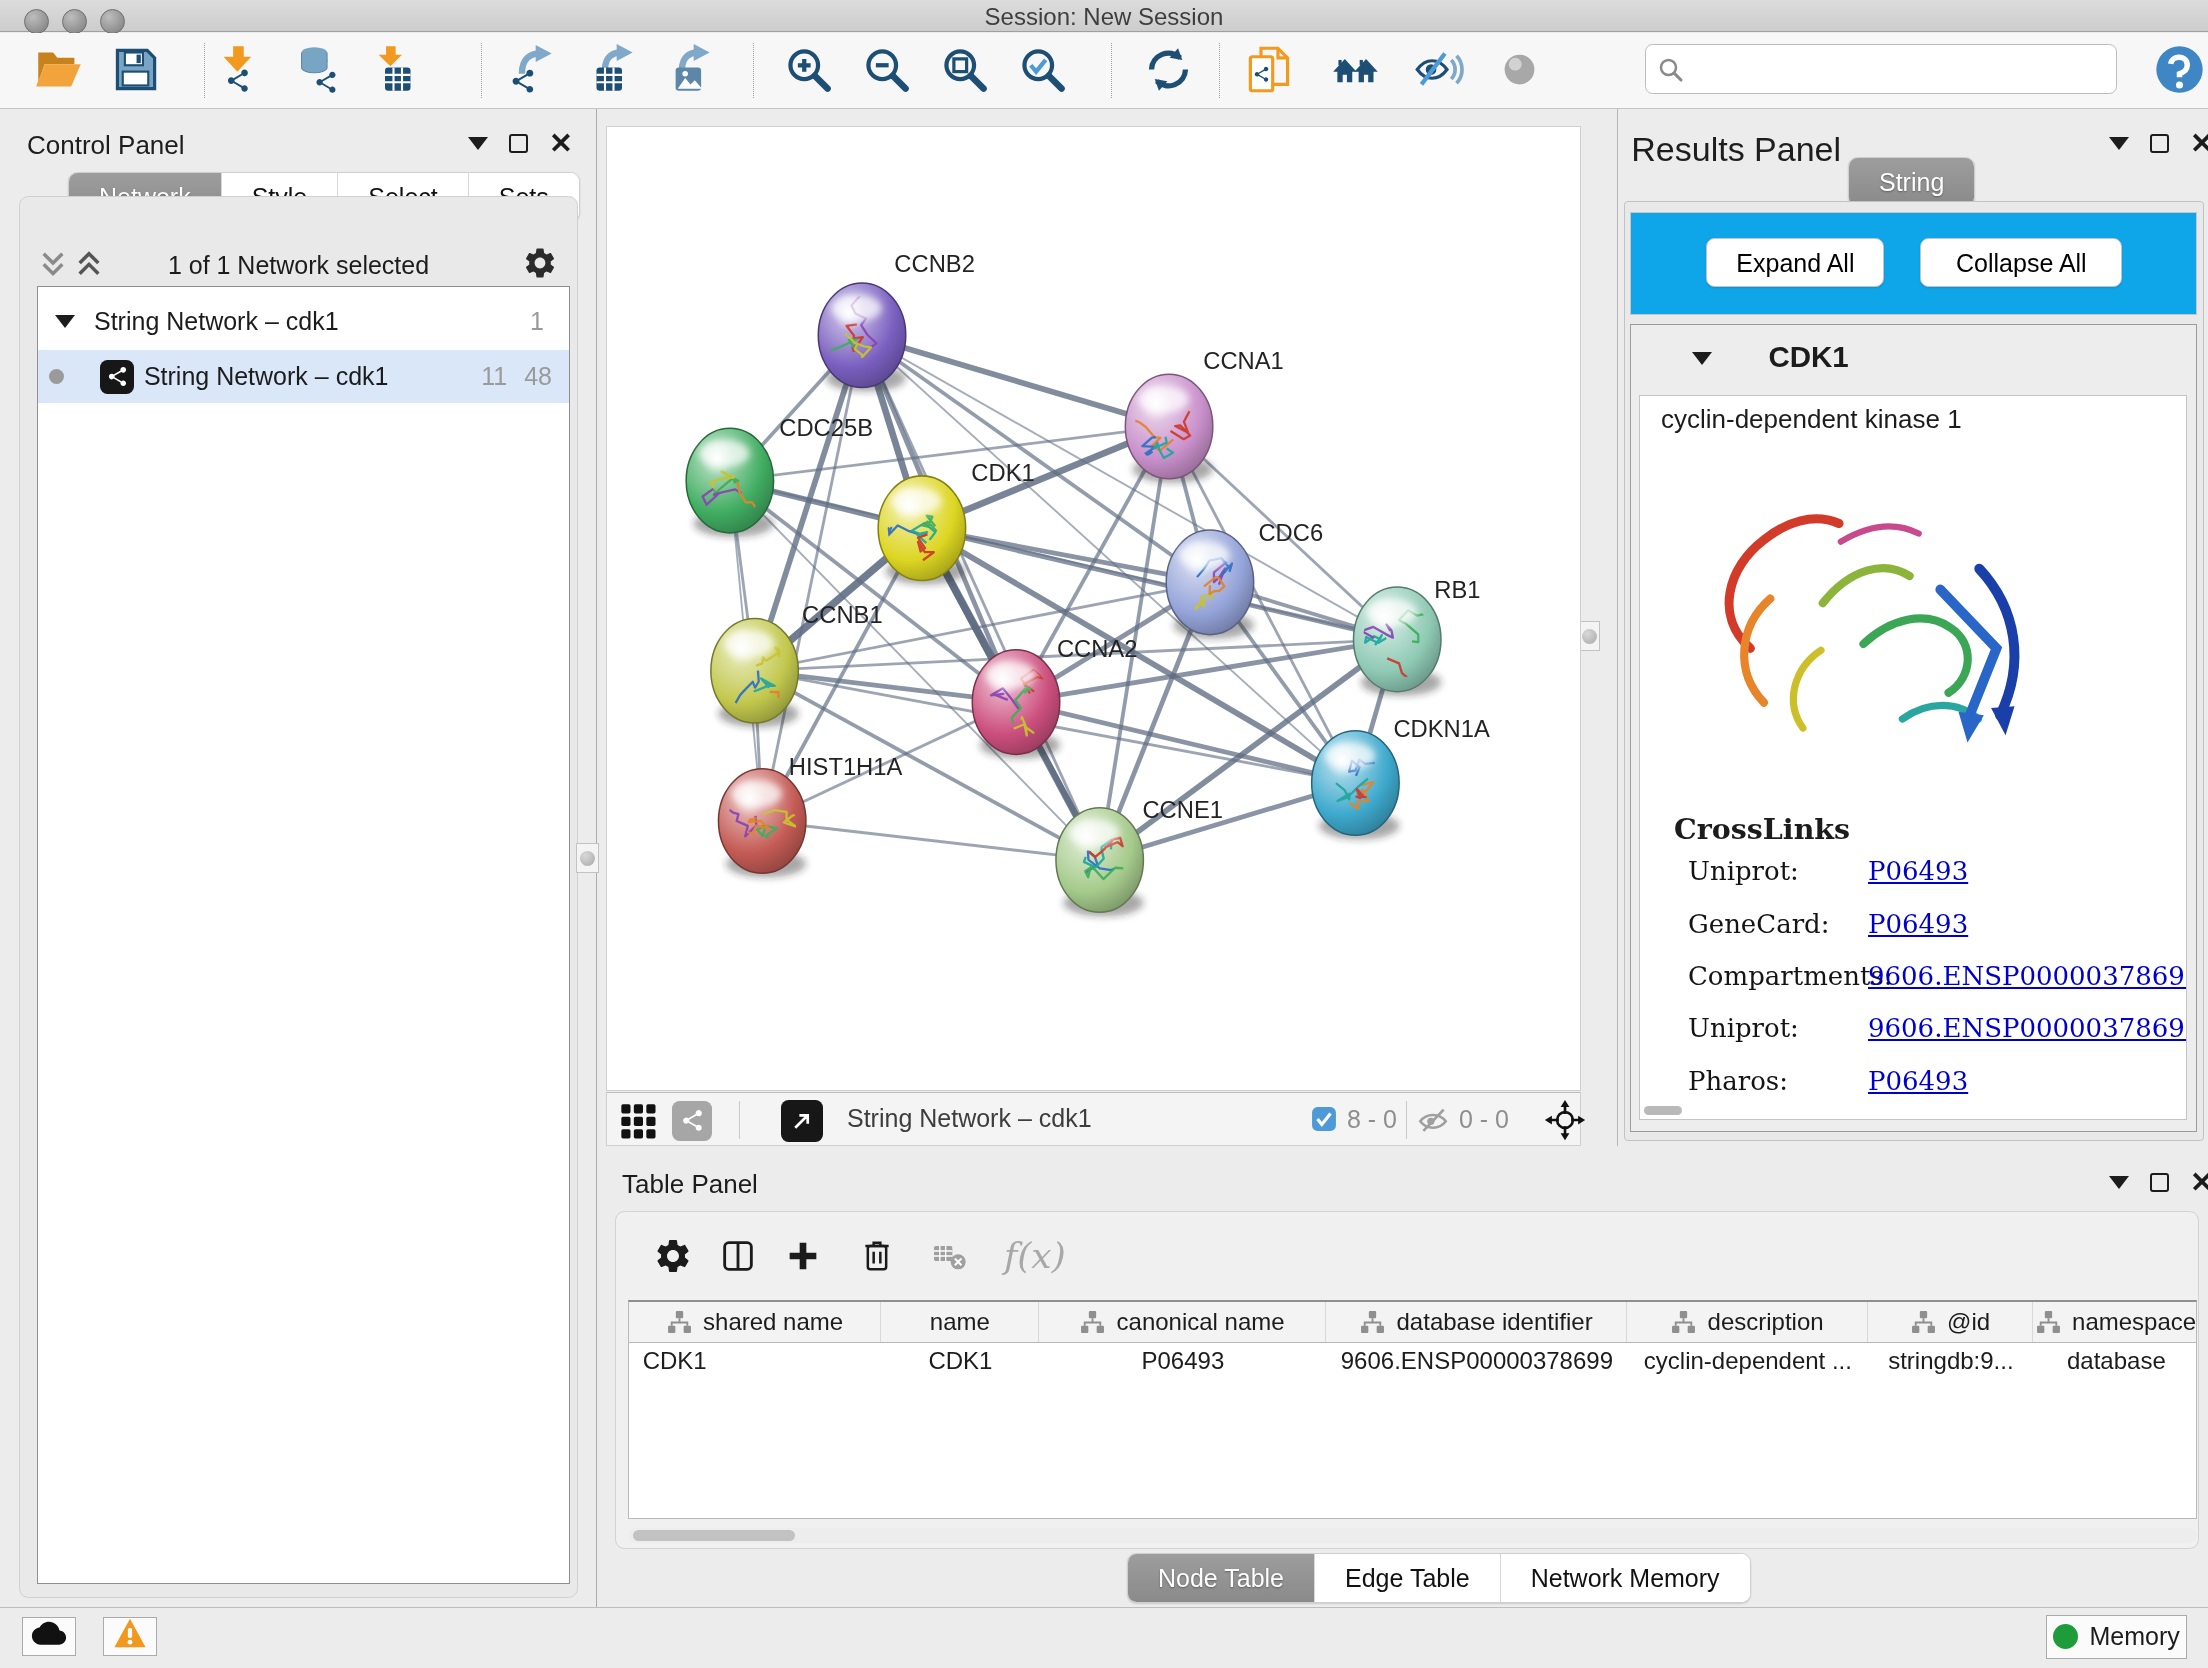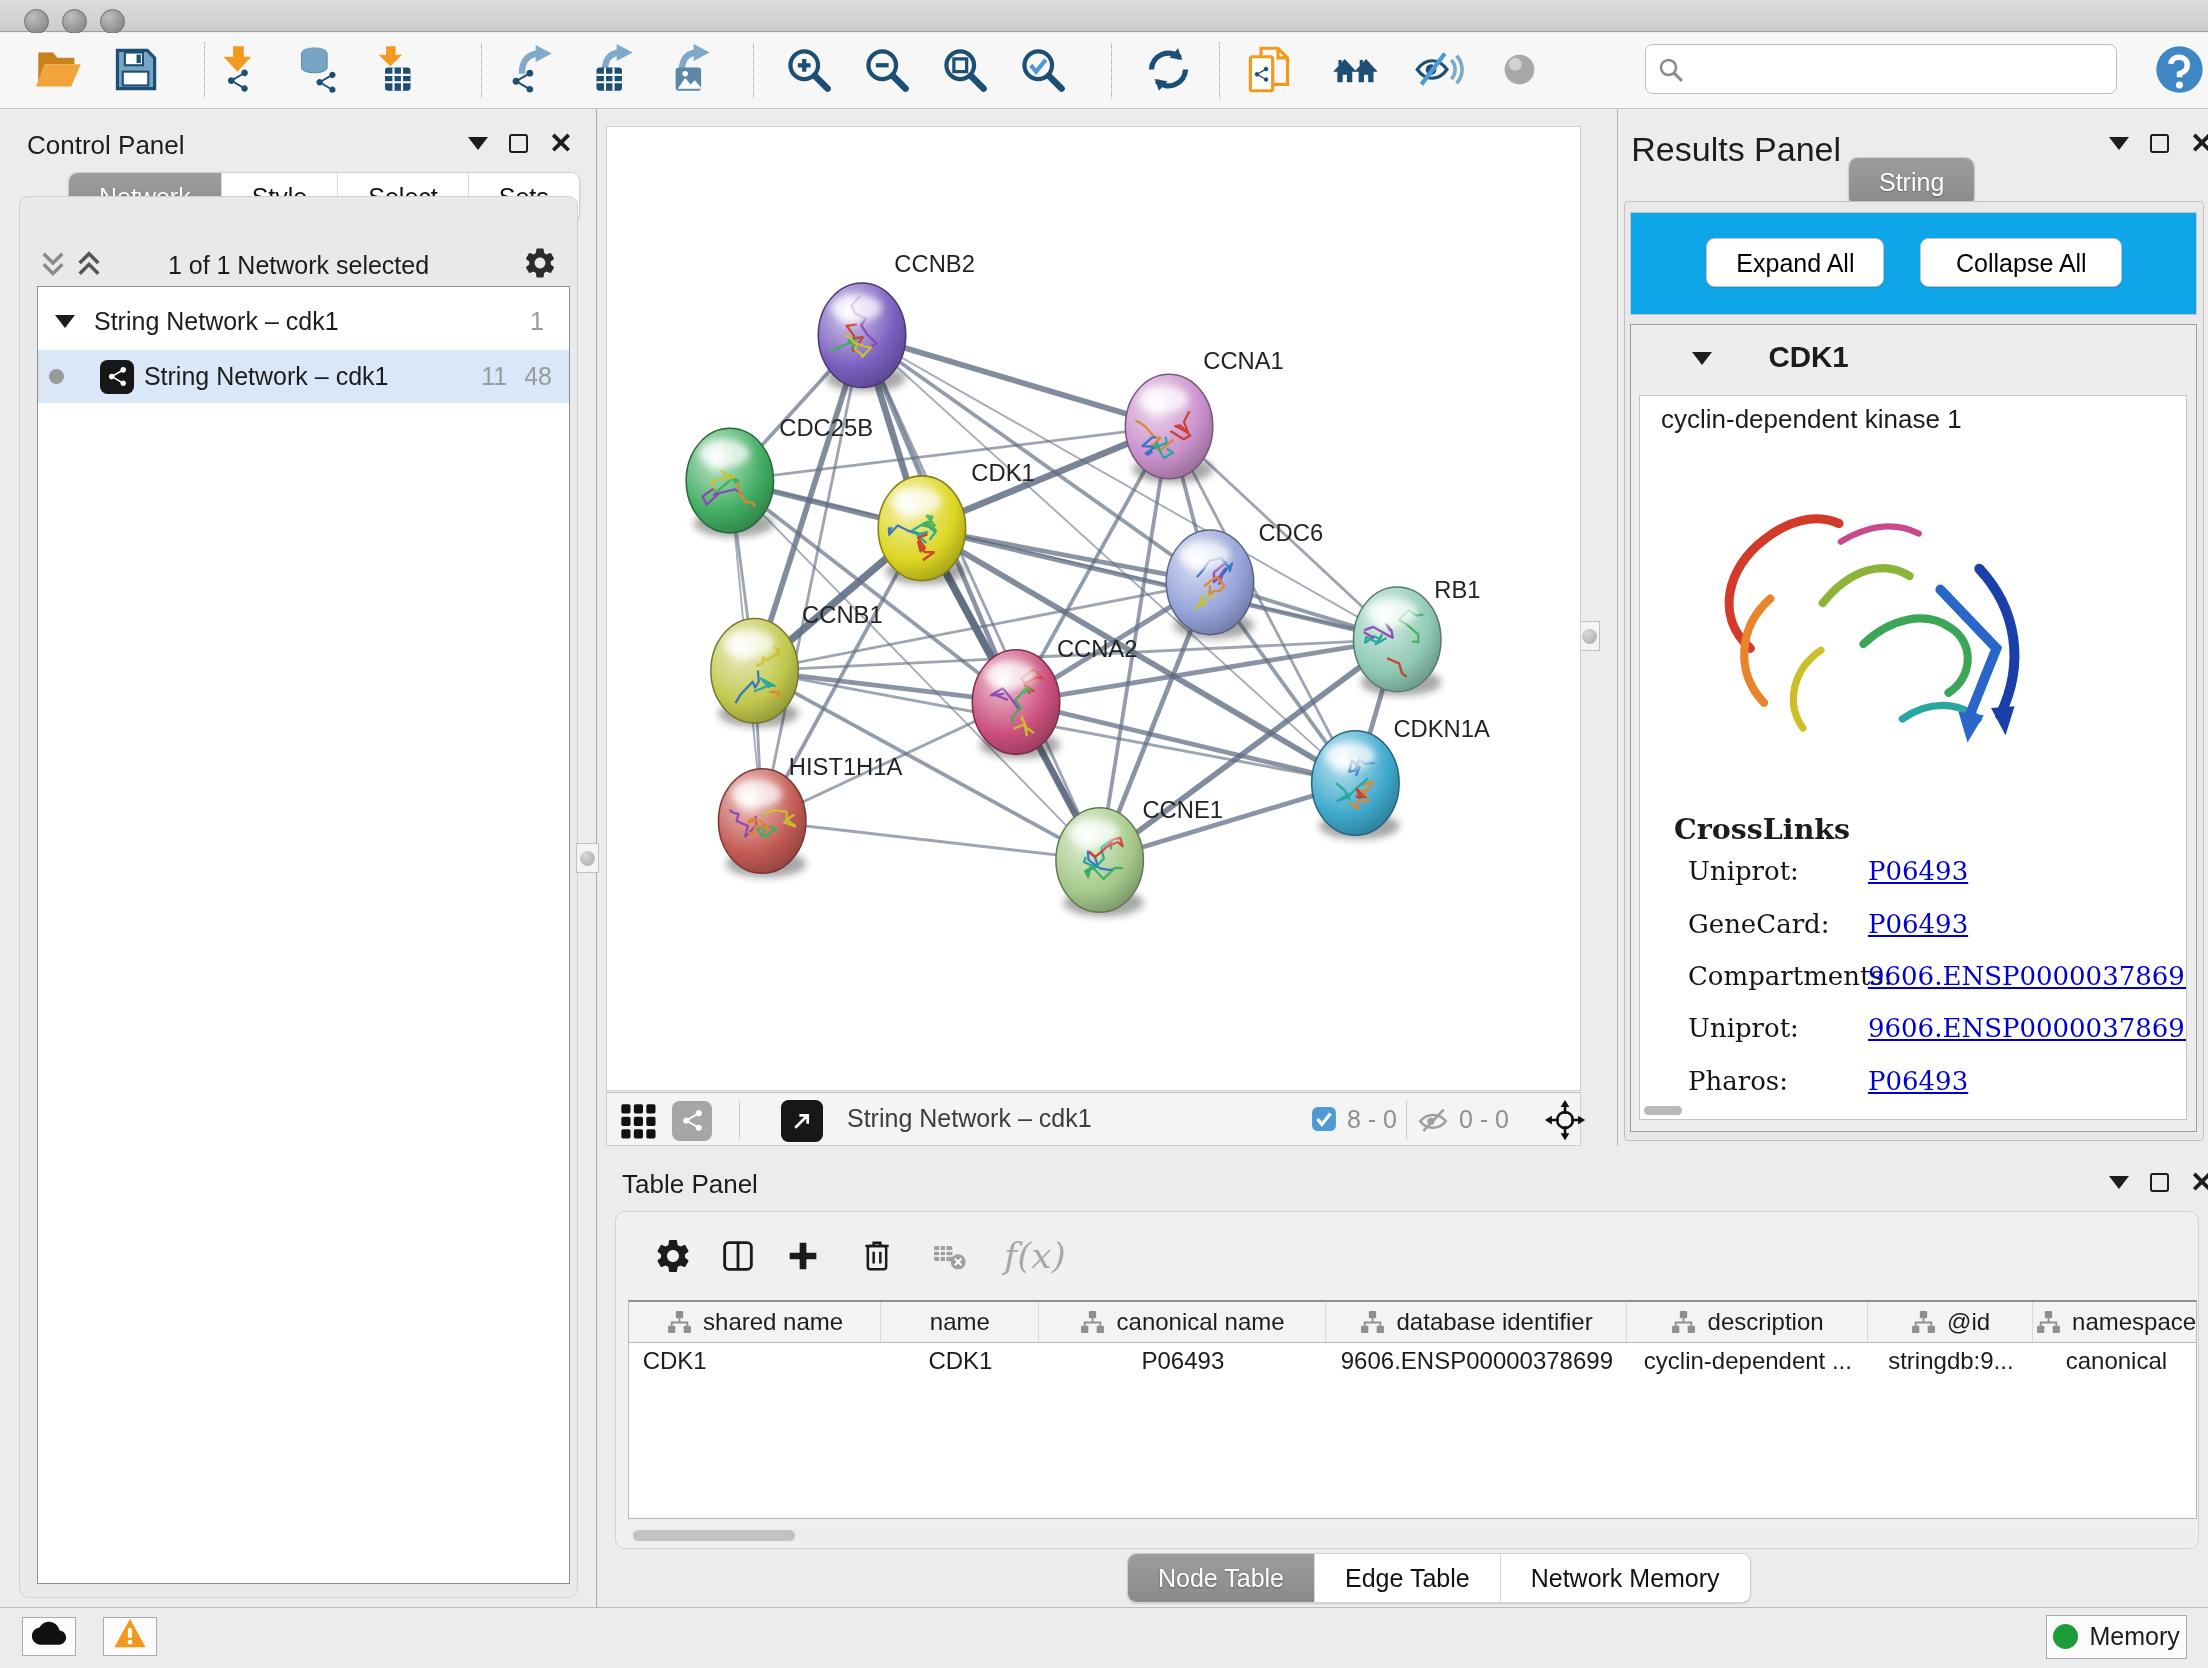--- a/index.html
+++ b/index.html
@@ -149,20 +149,21 @@
         <circle cx="13" cy="14" r="3.4" fill="currentColor"></circle>
         <line x1="6" y1="23" x2="25" y2="3" stroke="currentColor" stroke-width="2.6"></line>
       </symbol>
   </defs>
 </svg>
 
 <div class="titlebar">
   <div class="tlight" style="left:24px"></div>
   <div class="tlight" style="left:62px"></div>
   <div class="tlight" style="left:100px"></div>
+  <div class="title">Session: New Session</div>
 </div>
 
 <div class="toolbar">
   <div class="tbtn" style="left:28.5px">
     <span><svg viewBox="0 0 48 48">
           <path d="M4 8h14l4 5h16v6H10L4 36V8z" fill="#c8821c"></path>
           <path d="M10 19h34l-9 21H2l8-21z" fill="#f2a33c"></path>
         </svg></span>
   </div>
   <div class="tbtn" style="left:105px">
@@ -844,21 +845,21 @@
           </div>
         </div>
       <div id="tbody">
           <div class="trow">
             <div class="td left" style="width: 252px; flex: 0 0 auto;">CDK1</div>
             <div class="td" style="width: 158px; flex: 0 0 auto;">CDK1</div>
             <div class="td" style="width: 287px; flex: 0 0 auto;">P06493</div>
             <div class="td" style="width: 301px; flex: 0 0 auto;">9606.ENSP00000378699</div>
             <div class="td" style="width: 241px; flex: 0 0 auto;">cyclin-dependent ...</div>
             <div class="td" style="width: 165px; flex: 0 0 auto;">stringdb:9...</div>
-            <div class="td" style="width: 166px; flex: 0 0 auto;">canonical</div>
+            <div class="td" style="width: 166px; flex: 0 0 auto;">database</div>
           </div>
         </div>
     </div>
     <div class="hscroll">
         <div class="thumb"></div>
       </div>
   </div>
   <div id="tbl-tabs" class="pillgroup" style="position:absolute;left:530px;top:407px">
       <div class="pill active">Node Table</div>
       <div class="pill">Edge Table</div>

